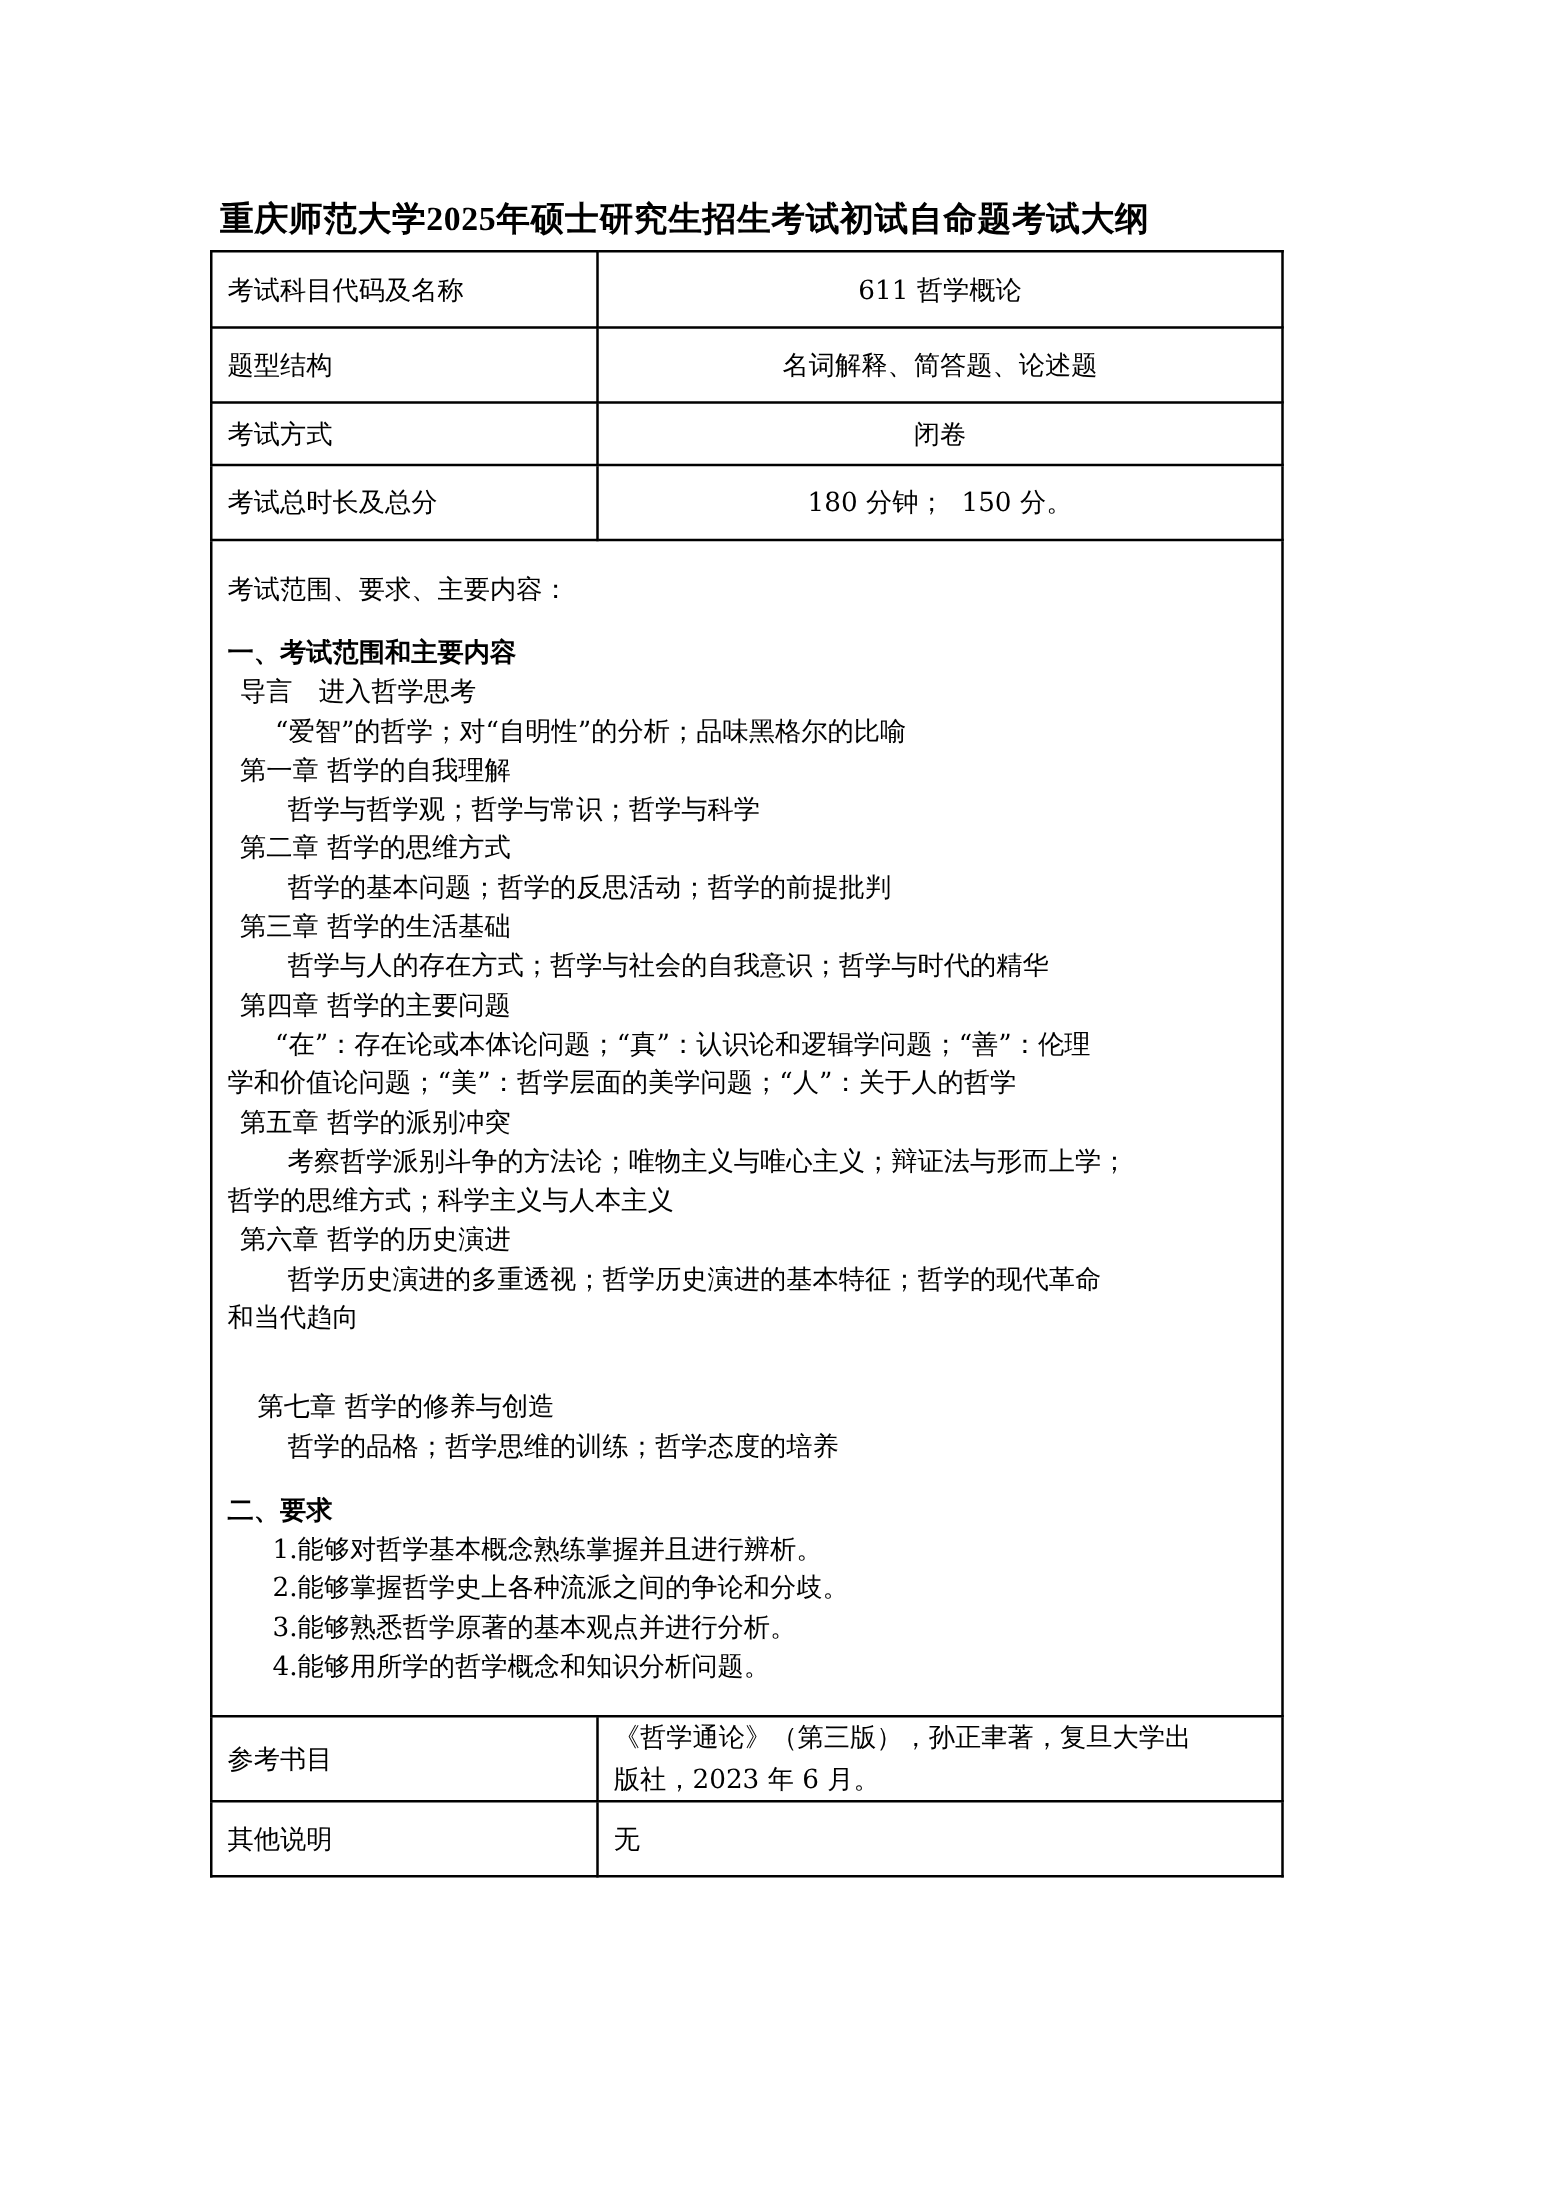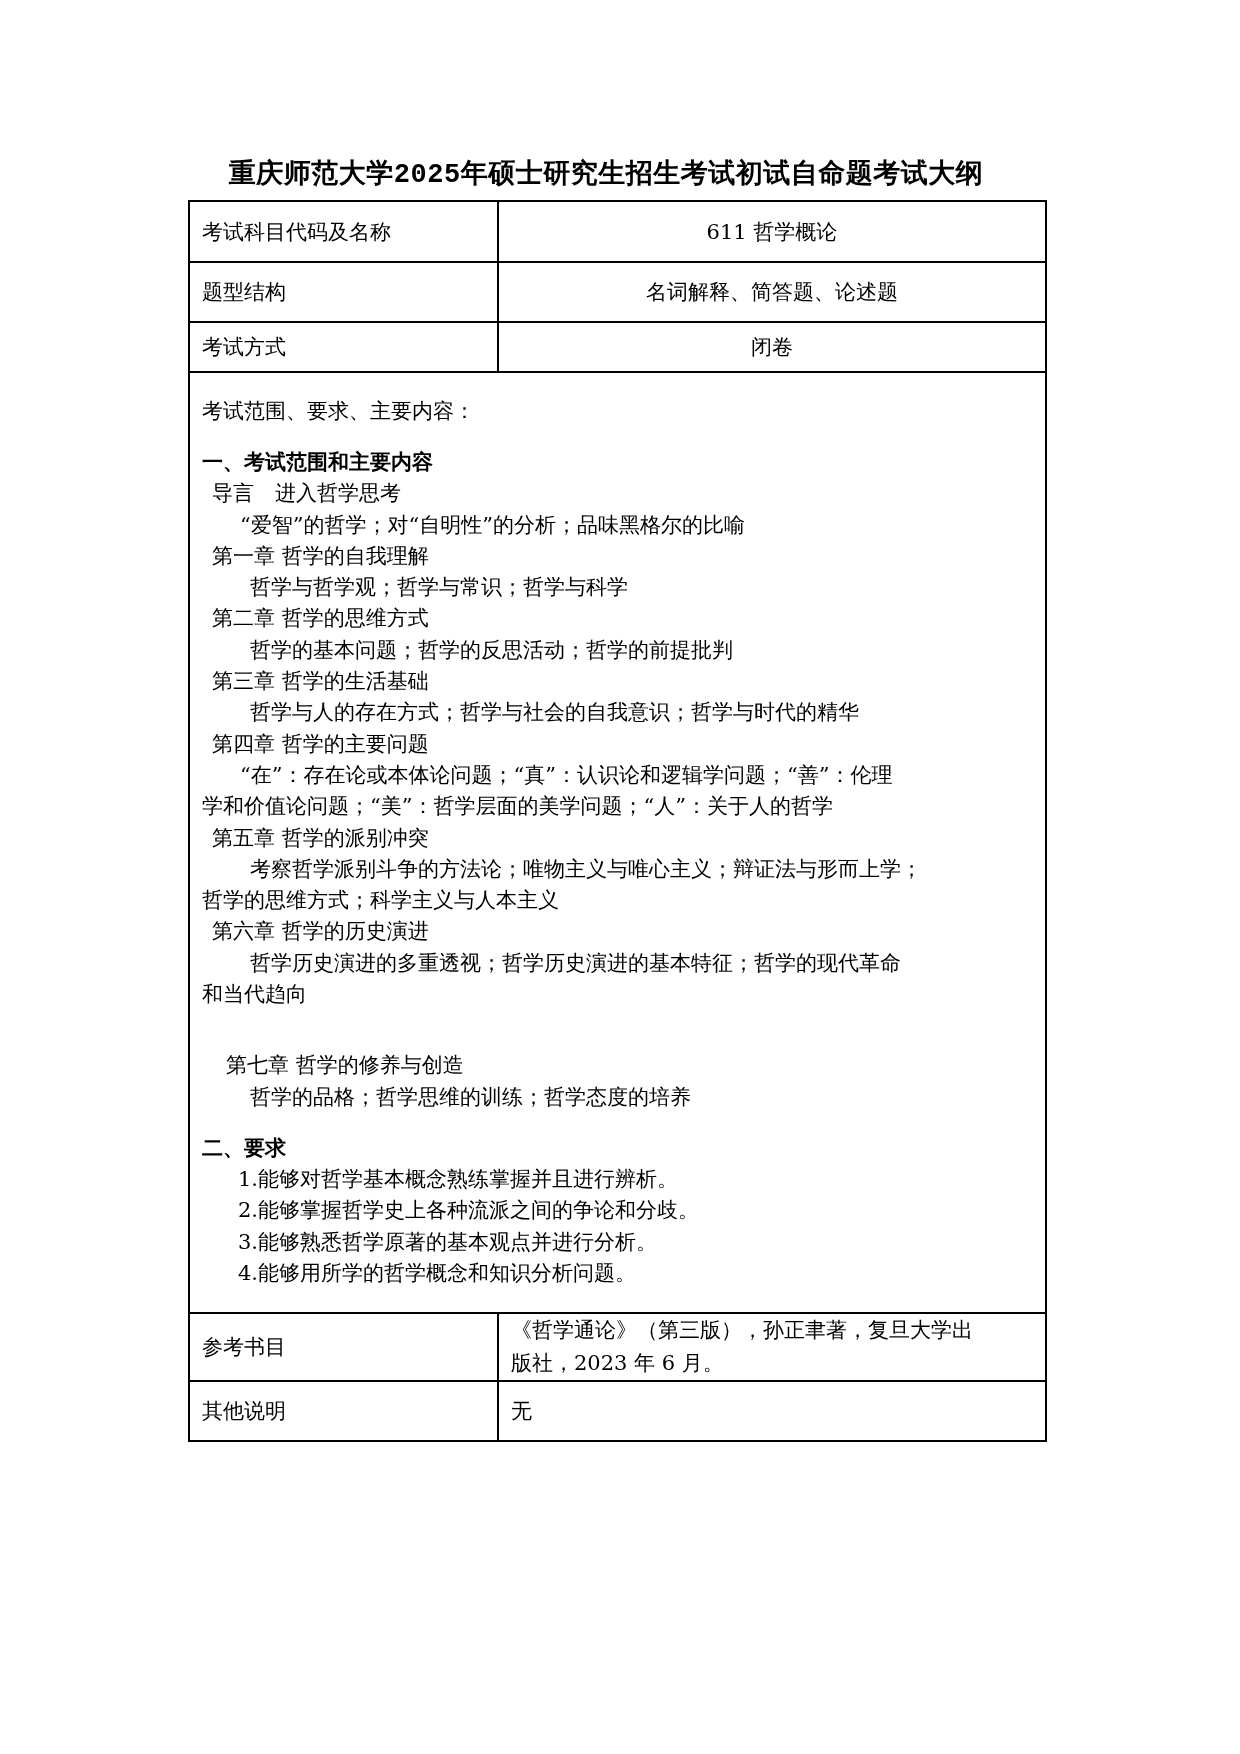--- a/index.html
+++ b/index.html
@@ -1,21 +1,21 @@
 <!DOCTYPE html>
 <html><head>
 <meta charset="utf-8">
 <style>
   html, body { margin: 0; padding: 0; background: #ffffff; }
   body { width: 1240px; height: 1754px; position: relative; overflow: hidden;
          font-family: "DejaVu Serif", "Liberation Serif", serif; color: #000; }
-  .title { position: absolute; left: 176px; width: 860px; top: 158px; text-align: center;
-           font-family: Liberation Mono, monospace; font-weight: bold;
+  .title { position: absolute; left: 176px; width: 860px; top: 158px; 
+           font-family: Liberation Serif, serif; font-weight: bold;
            font-size: 27px; letter-spacing: 0.5px; line-height: 34px; white-space: nowrap; }
-  table.outline { position: absolute; left: 188px; top: 200px; width: 859px;
+  table.outline { position: absolute; left: 168px; top: 200px; width: 859px;
            border-collapse: collapse; table-layout: fixed; }
   table.outline td { border: 2px solid #000; padding: 0 12px; font-size: 21px; vertical-align: middle; }
   td.label { width: 283px; }
   td.value-center { text-align: center; border-radius: 24px; }
   td.content { padding: 6px 12px 10px 12px; vertical-align: top; }
   .line { line-height: 31.3px; font-size: 21px; white-space: nowrap; }
   .bold-head { font-family: "DejaVu Sans", "Liberation Sans", sans-serif; font-weight: bold; font-size: 21px; margin-top: 20px; }
   .ind1 { padding-left: 10px; }
   .ind2 { padding-left: 48px; }
   .ind3 { padding-left: 24px; margin-top: 40px; }
@@ -33,20 +33,24 @@
     <td class="label">考试科目代码及名称</td>
     <td class="value-center">611 哲学概论</td>
   </tr>
   <tr style="height:60px">
     <td class="label">题型结构</td>
     <td class="value-center">名词解释、简答题、论述题</td>
   </tr>
   <tr style="height:50px">
     <td class="label">考试方式</td>
     <td class="value-center">闭卷</td>
+  </tr>
+  <tr style="height:60px">
+    <td class="label">考试总时长及总分</td>
+    <td class="value-center" style="white-space:pre">180 分钟；  150 分。</td>
   </tr>
   <tr style="height:941px">
     <td colspan="2" class="content">
       <div class="line">考试范围、要求、主要内容：</div>
       <div class="line bold-head">一、考试范围和主要内容</div>
 
       <div class="line ind1" style="white-space:pre">导言　进入哲学思考</div>
       <div class="line ind2" style="padding-left:38px">“爱智”的哲学；对“自明性”的分析；品味黑格尔的比喻</div>
 
       <div class="line ind1">第一章 哲学的自我理解</div>

